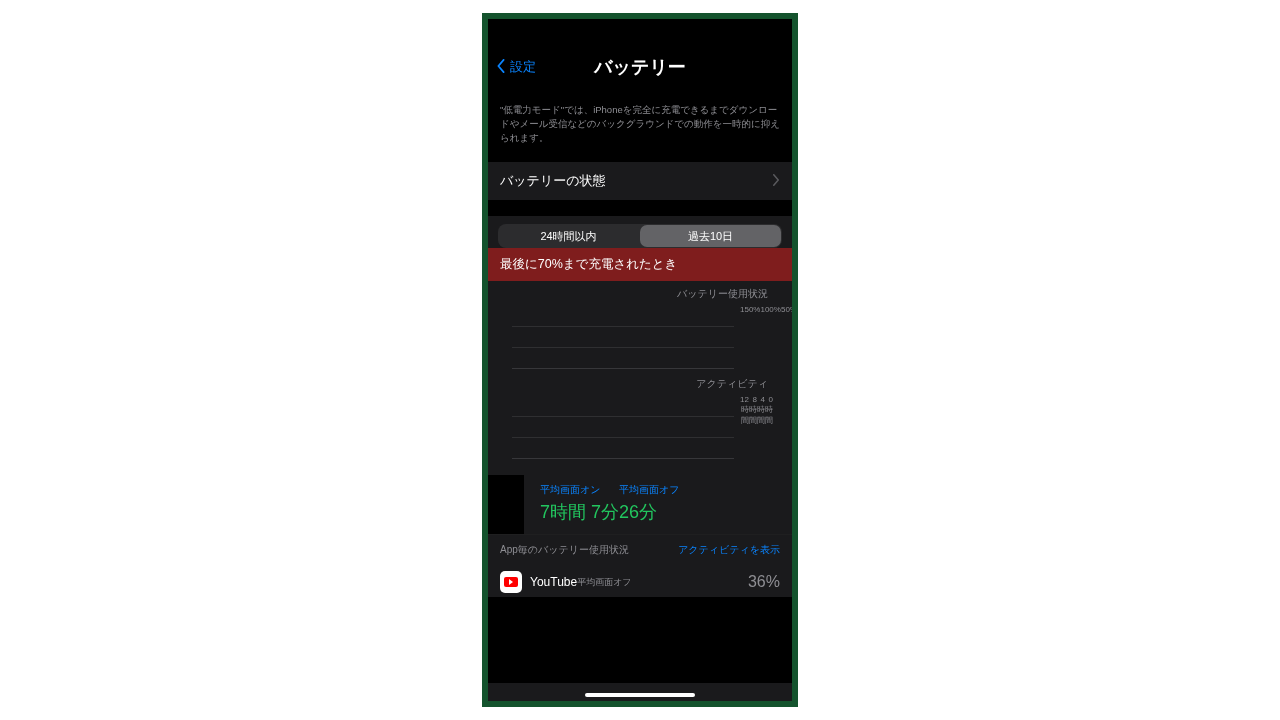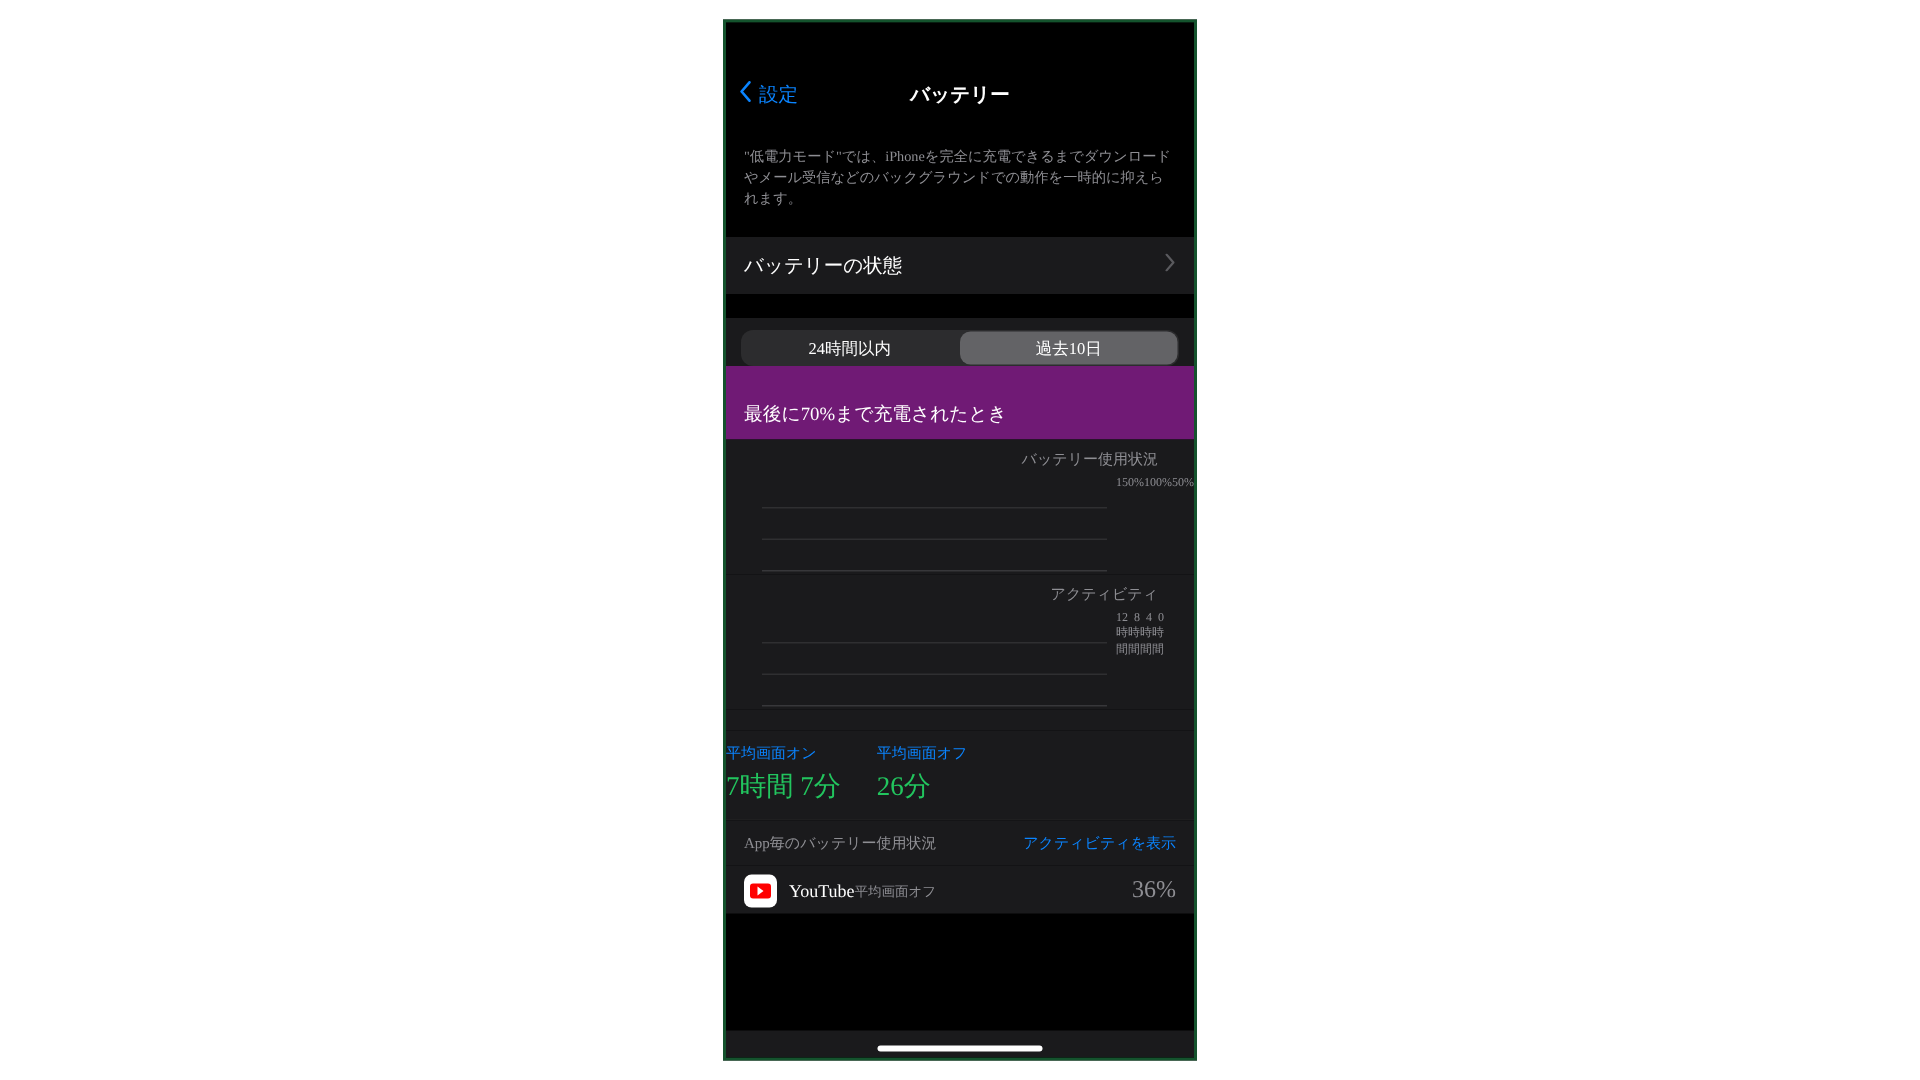--- a/index.html
+++ b/index.html
@@ -10,37 +10,36 @@
     height: 720px;
     overflow: hidden;
   }
   .stage {
     width: 1280px; height: 720px; position: relative; display:flex; align-items:center; justify-content:center;
   }
   .phone {
     width: 316px;
     height: 694px;
     background: #000;
-    border: 2px solid #14532d;
+    border: 6px solid #14532d;
     position: relative;
     overflow: hidden;
     color: #fff;
-    font-family: Liberation Serif, serif;
   }
   .phone-inner { width:100%; height:100%; overflow:hidden; display:flex; flex-direction:column; }
   .status-gap { height: 34px; background:#000; }
   .nav {
     height: 28px; display:flex; align-items:center; justify-content:center; position:relative; background:#000;
     font-size: 13px;
   }
   .nav .back {
     position:absolute; left:8px; display:flex; align-items:center; color:#0a84ff; font-size:13px;
   }
   .nav .back svg { width:10px; height:14px; margin-right:4px; }
-  .nav .title { font-weight:600; font-size:13px; }
+  .nav .title { font-weight:600; font-size:18px; }
 
   .section-gap { height: 16px; background:#000; }
   .section-gap.sm { height: 10px; }
 
   .cell {
     background:#1a1a1c; padding: 10px 12px; display:flex; align-items:center; justify-content:space-between;
     font-size:13px;
   }
   .cell.highlight { outline: 3px solid #ff3b30; outline-offset:-1px; position:relative; z-index:2; }
   .switch {
@@ -61,21 +60,21 @@
   
   .seg-wrap { background:#1a1a1c; padding: 8px 10px 0; }
   .segmented {
     display:flex; background:#2c2c2e; border-radius:8px; height:24px; overflow:hidden; font-size:11px;
   }
   .seg {
     flex:1; display:flex; align-items:center; justify-content:center; color:#fff;
   }
   .seg.selected { background:#636366; border-radius:7px; margin:1px; }
 
-  .content-block { background:#701a75; padding: 24px 12px 6px; }
+  .content-block { background:#7f1d1d; padding: 8px 12px 6px; }
   .charge-title { font-size:12.5px; color:#fff; margin-bottom:2px; }
   .charge-sub { font-size:10px; color:#8e8e93; }
 
   .chart-block { background:#1a1a1c; padding: 6px 24px 2px; text-align: right; }
   .chart-label { font-size:10px; color:#8e8e93; margin-bottom:4px; }
   .chart-area {
     display:flex; align-items:stretch; height:64px;
   }
   .bars {
     flex:1; display:flex; align-items:flex-end; gap:4px; border-bottom:1px solid rgba(142,142,147,.25);
@@ -89,21 +88,21 @@
   .bar .fill.green { background:#34c759; }
   .bar .fill.blue  { background:#0a84ff; }
   .bar .fill.cyan  { background:#5ac8fa; }
   .ylabels {
     width:34px; display:flex; flex-direction:row; justify-content:space-between; align-items:flex-start;
     padding-left:6px; font-size:8px; color:#8e8e93;
   }
   .axis-gap { height:14px; background:#1a1a1c; }
 
   .avg-row {
-    background:#1a1a1c; display:flex; padding: 8px 0 10px; gap: 24px;
+    background:#1a1a1c; display:flex; padding: 8px 16px 10px;  margin-left: 36px;
   }
   .avg-col .h { font-size:10px; color:#0a84ff; margin-bottom:3px; }
   .avg-col .v { font-size:18px; color:#22c55e; }
 
   .divider { height:1px; background:rgba(142,142,147,.22); }
 
   .per-app-header {
     background:#1a1a1c; display:flex; justify-content:space-between; align-items:center;
     padding: 8px 12px 8px; font-size:10px;
   }

